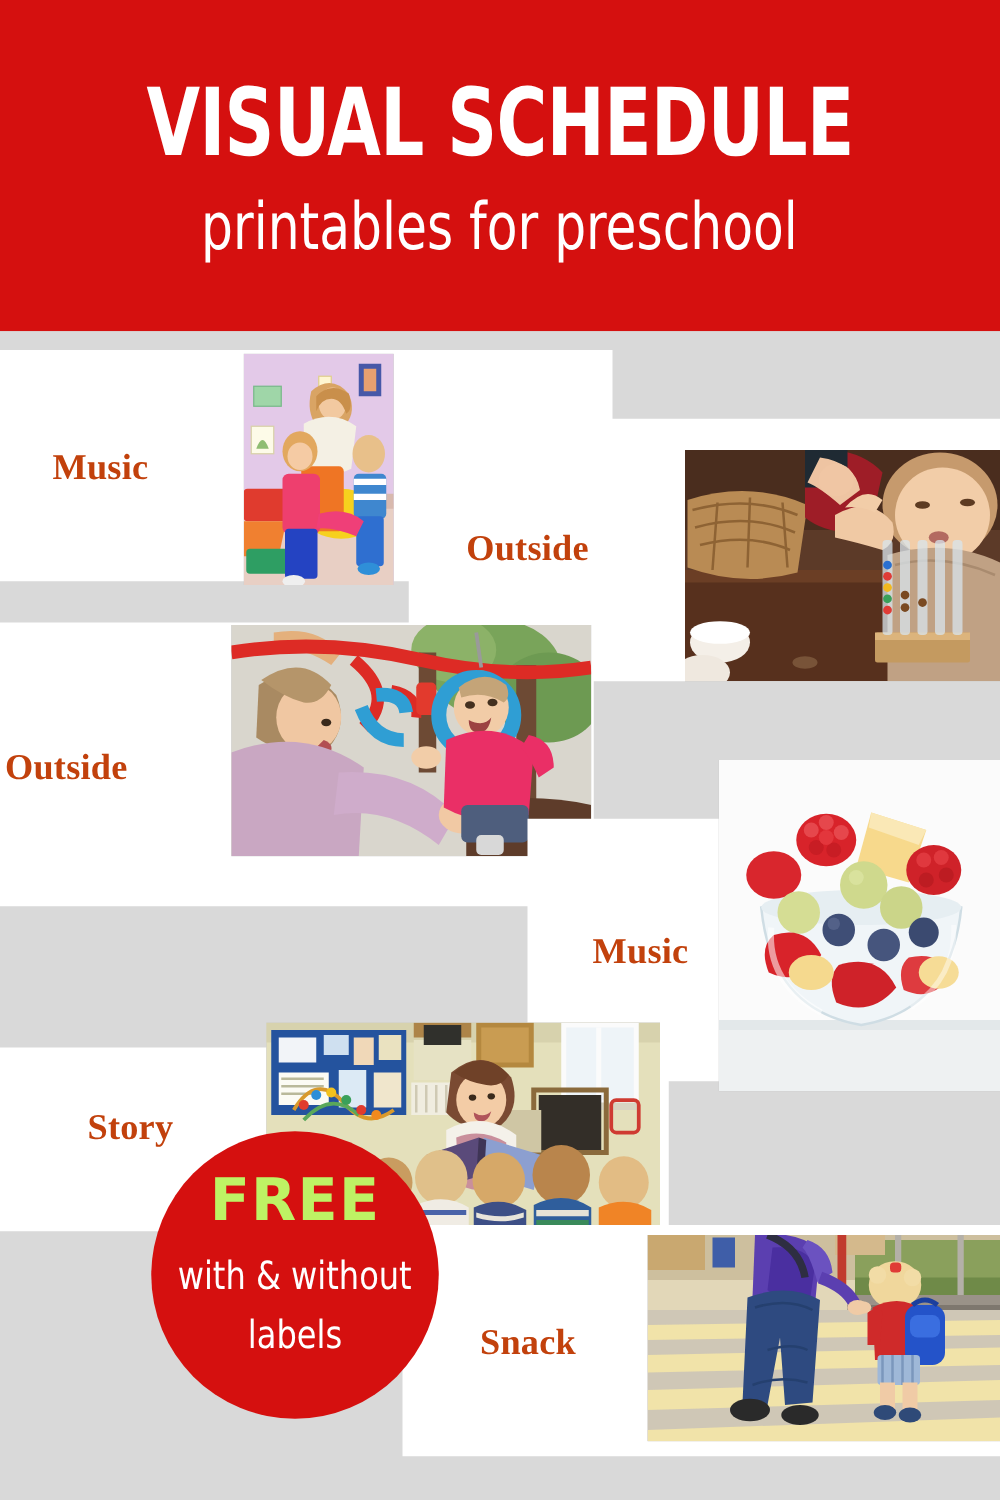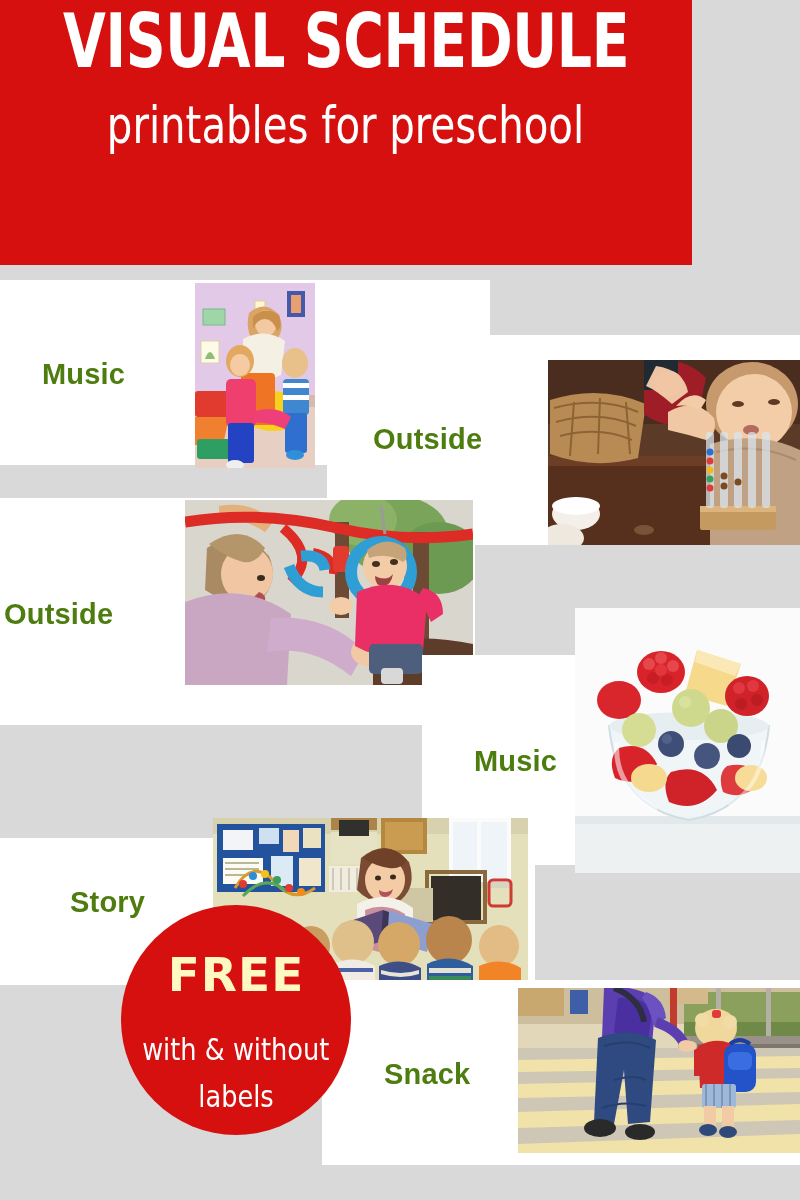--- a/index.html
+++ b/index.html
@@ -12,27 +12,27 @@
     background: #d9d9d9;
     font-family: "Liberation Sans", sans-serif;
     overflow: hidden;
     position: relative;
   }
 
   
   #header-banner {
     position: absolute;
     left: 0; top: 0;
-    width: 692px;
+    width: 800px;
     height: 265px;
     background: #d5100f;
     display: flex;
     flex-direction: column;
     align-items: center;
-    justify-content: flex-start;
+    justify-content: center;
     overflow: hidden;
   }
   #header-title {
     color: #ffffff;
     font-family: "DejaVu Sans Condensed", "Liberation Sans Narrow", "Liberation Sans", sans-serif;
     font-weight: 700;
     font-size: 75px;
     line-height: 0.95;
     letter-spacing: -0.5px;
     transform: scaleX(0.82);
@@ -64,22 +64,22 @@
     overflow: hidden;
   }
 
   .schedule-card {
     position: absolute;
     background: #ffffff;
     overflow: hidden;
   }
   .card-label {
     position: absolute;
-    color: #4d7c0f;
-    font-family: Liberation Sans, sans-serif;
+    color: #c2410c;
+    font-family: Liberation Serif, serif;
     font-weight: 700;
     font-size: 29px;
     letter-spacing: 0.2px;
     white-space: nowrap;
   }
 
   .card-photo {
     position: absolute;
     overflow: hidden;
     background: #cccccc;
@@ -97,27 +97,27 @@
     background: #d5100f;
     display: flex;
     flex-direction: column;
     align-items: center;
     justify-content: flex-start;
     padding-top: 30px;
     box-sizing: border-box;
     z-index: 40;
   }
   #free-badge-headline {
-    color: #fef9c3;
+    color: #bef264;
     font-family: "DejaVu Sans", sans-serif;
     font-weight: 700;
     font-size: 47px;
     line-height: 1.0;
     letter-spacing: 1px;
-    margin: 16px;
+    margin: 2px;
   }
   #free-badge-line2 {
     color: #ffffff;
     font-family: "DejaVu Sans Condensed", "Liberation Sans Narrow", "Liberation Sans", sans-serif;
     font-weight: 400;
     font-size: 31px;
     line-height: 1.0;
     margin: 20px 0 0 0;
     transform: scaleX(0.92);
     white-space: nowrap;

